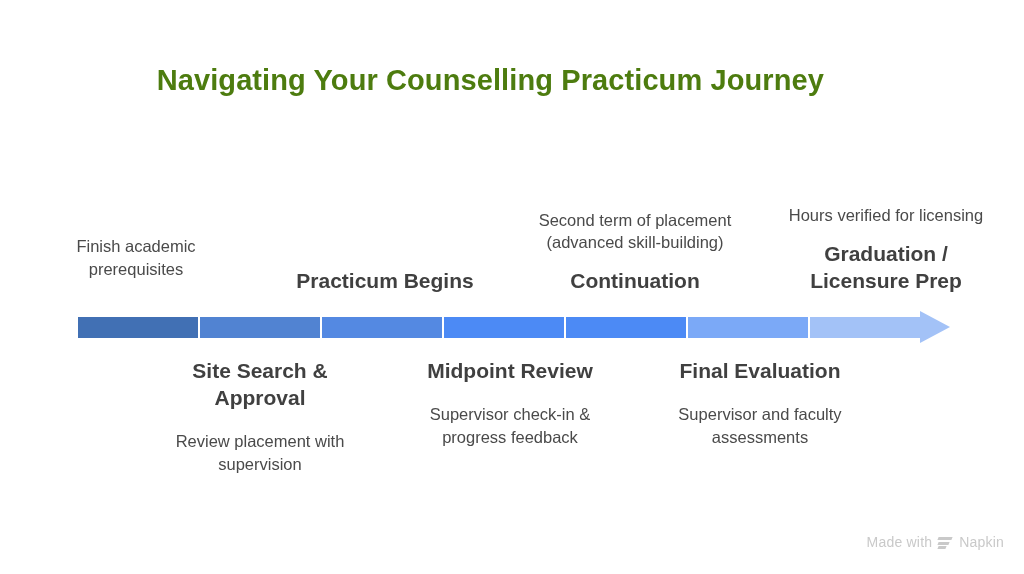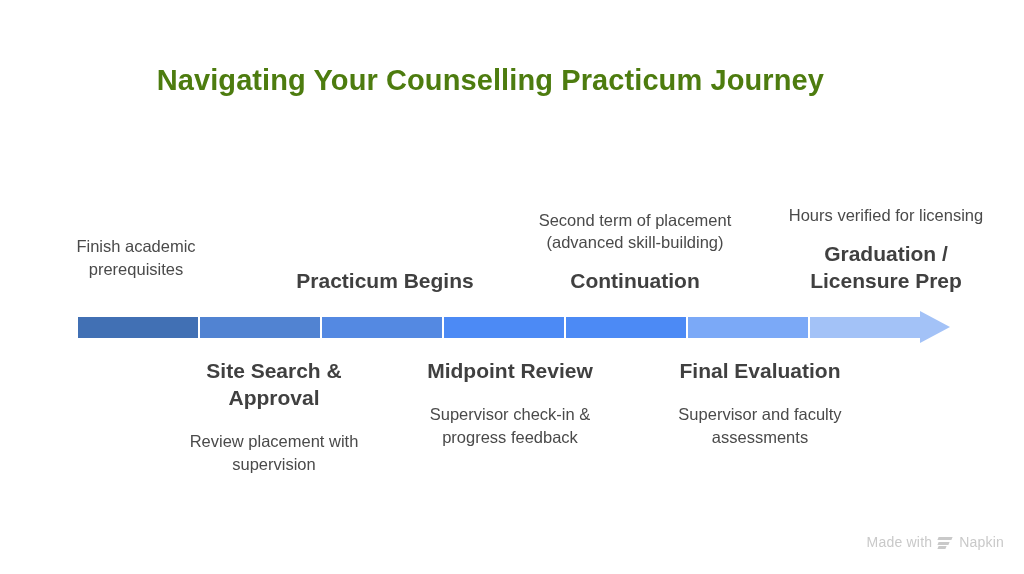--- a/index.html
+++ b/index.html
@@ -170,21 +170,21 @@
       <div class="seg" style="width:122px; background:#5183D2;"></div>
       <div class="seg" style="width:122px; background:#5489E2;"></div>
       <div class="seg" style="width:122px; background:#4C8AF5;"></div>
       <div class="seg" style="width:122px; background:#4C8AF5;"></div>
       <div class="seg" style="width:122px; background:#7BA9F7;"></div>
       <div class="seg" style="width:110px; background:#A3C2F7;"></div>
     </div>
     <div class="arrow-head"></div>
   </div>
 
-  <div class="col lower" style="left: 168px; width: 212px;">
+  <div class="col lower" style="left: 154px; width: 212px;">
     <div class="heading">Site Search &amp; Approval</div>
     <div class="desc">Review placement with supervision</div>
   </div>
 
   <div class="col lower" style="left: 404px; width: 212px;">
     <div class="heading">Midpoint Review</div>
     <div class="desc">Supervisor check-in &amp; progress feedback</div>
   </div>
 
   <div class="col lower" style="left: 654px; width: 212px;">

